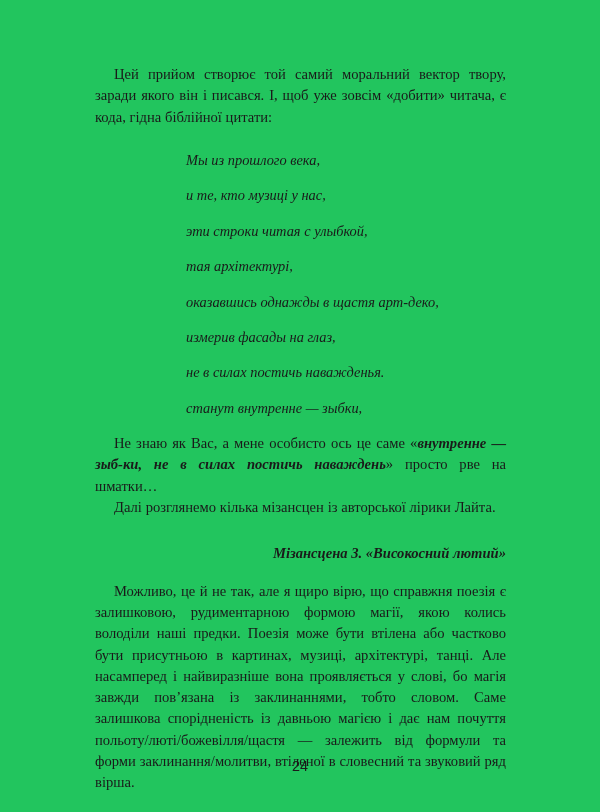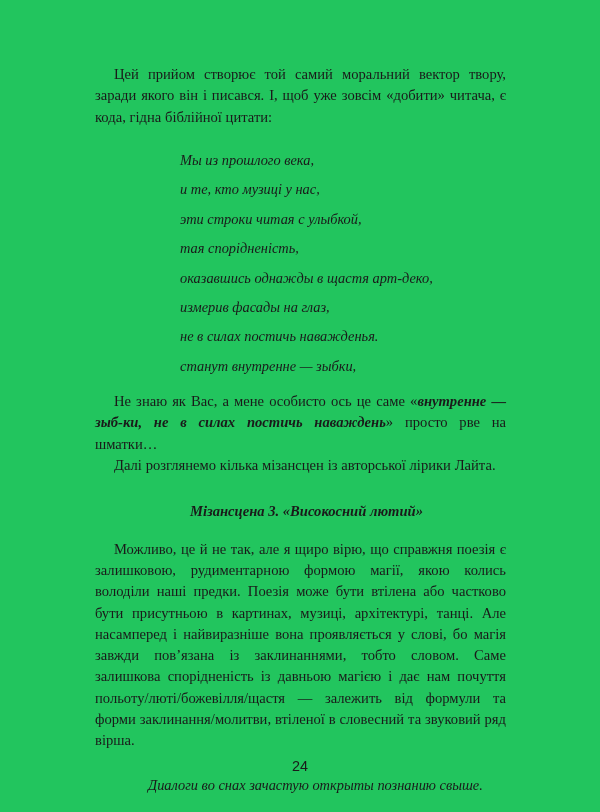--- a/index.html
+++ b/index.html
@@ -48,21 +48,21 @@
   p.body-par + p.body-par {
     margin-top: 0;
   }
 
   .par-gap {
     margin-top: 14px !important;
   }
 
   
   .verse {
-    margin: 8px;
+    margin: 14px;
     font-style: italic;
     font-size: 14.4px;
     line-height: 21.4px;
     text-indent: 0;
     text-align: left;
     white-space: nowrap;
   }
   .verse-block {
     margin: 0;
     padding: 0;
@@ -83,21 +83,21 @@
 
   
   .scene-heading {
     margin: 0;
     margin-top: 25px;
     font-weight: bold;
     font-style: italic;
     font-size: 14.6px;
     line-height: 21.3px;
     text-indent: 12px;
-    text-align: center;
+    text-align: right;
   }
 
   .after-heading {
     margin-top: 16px !important;
   }
 
   em.it {
     font-style: italic;
     font-weight: normal;
   }
@@ -124,21 +124,21 @@
 <div class="page">
 
   <div class="content">
 
     <p class="body-par">Цей прийом створює той самий моральний вектор твору, заради якого він і писався. І, щоб уже зовсім «добити» читача, є кода, гідна біблійної цитати:</p>
 
     <div class="verse-block first">
       <div class="verse verse-line">Мы из прошлого века,</div>
       <div class="verse verse-line">и те, кто музиці у нас,</div>
       <div class="verse verse-line">эти строки читая с улыбкой,</div>
-      <div class="verse verse-line">тая спорідненість,</div>
+      <div class="verse verse-line">тая архітектурі,</div>
       <div class="verse verse-line">оказавшись однажды в щастя арт-деко,</div>
       <div class="verse verse-line">измерив фасады на глаз,</div>
       <div class="verse verse-line">не в силах постичь наважденья.</div>
       <div class="verse verse-line">станут внутренне — зыбки,</div>
     </div>
 
     <p class="body-par par-gap"><span>Не знаю як Вас, а мене особисто ось це саме «</span><em class="bi">внутренне — зыб-ки, не в силах постичь наваждень</em><span>» просто рве на шматки…</span></p>
 
     <p class="body-par">Далі розглянемо кілька мізансцен із авторської лірики Лайта.</p>
 

